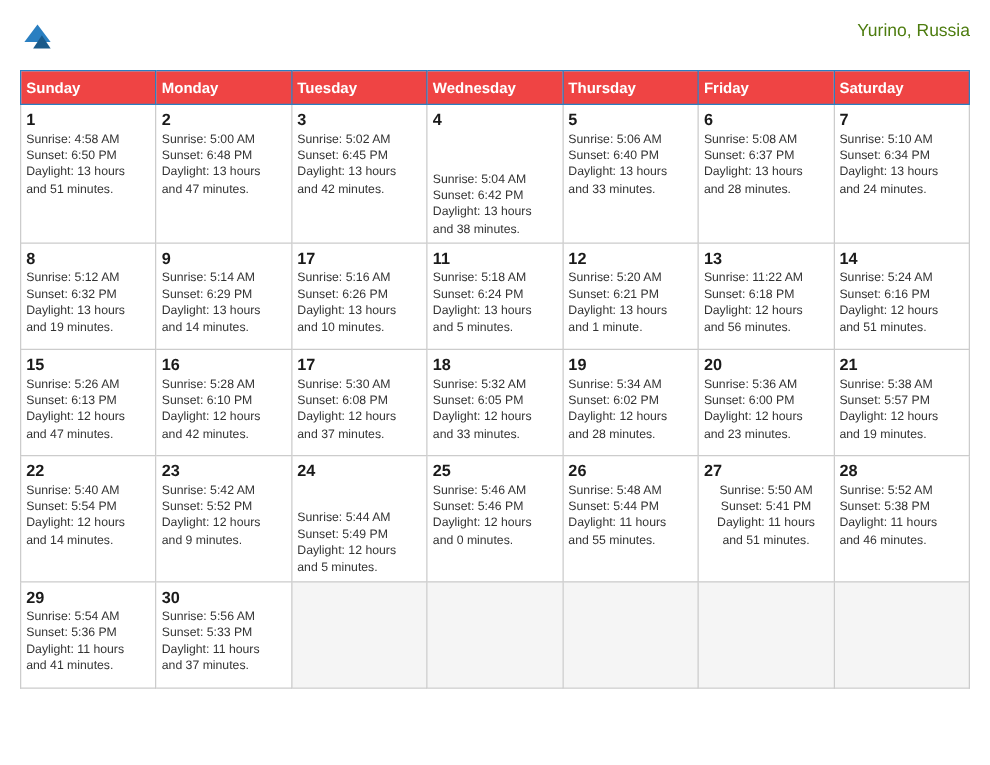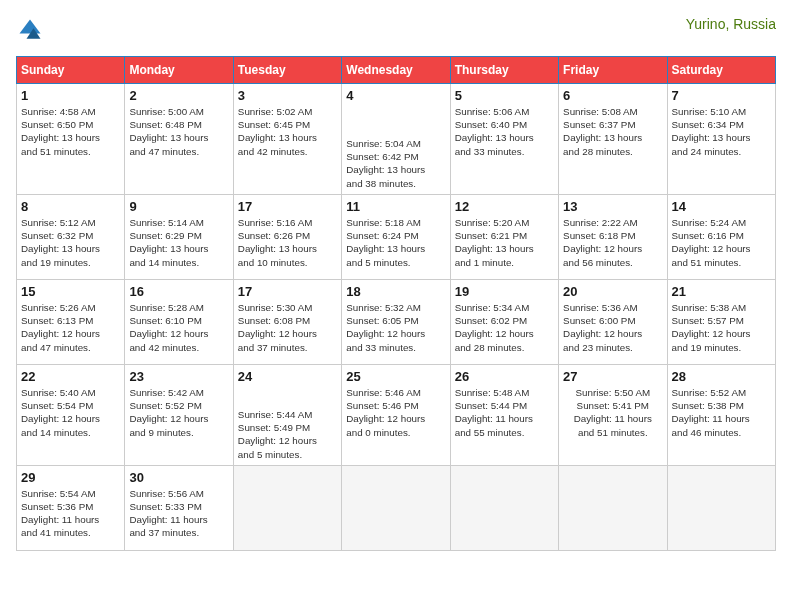--- a/index.html
+++ b/index.html
@@ -188,21 +188,21 @@
         </td>
         <td>
           <span class="day-number">12</span>
           <div class="day-info" style="white-space: pre-line;">Sunrise: 5:20 AM
 Sunset: 6:21 PM
 Daylight: 13 hours
 and 1 minute.</div>
         </td>
         <td>
           <span class="day-number">13</span>
-          <div class="day-info" style="white-space: pre-line;">Sunrise: 2:22 AM
+          <div class="day-info" style="white-space: pre-line;">Sunrise: 11:22 AM
 Sunset: 6:18 PM
 Daylight: 12 hours
 and 56 minutes.</div>
         </td>
         <td>
           <span class="day-number">14</span>
           <div class="day-info" style="white-space: pre-line;">Sunrise: 5:24 AM
 Sunset: 6:16 PM
 Daylight: 12 hours
 and 51 minutes.</div>

